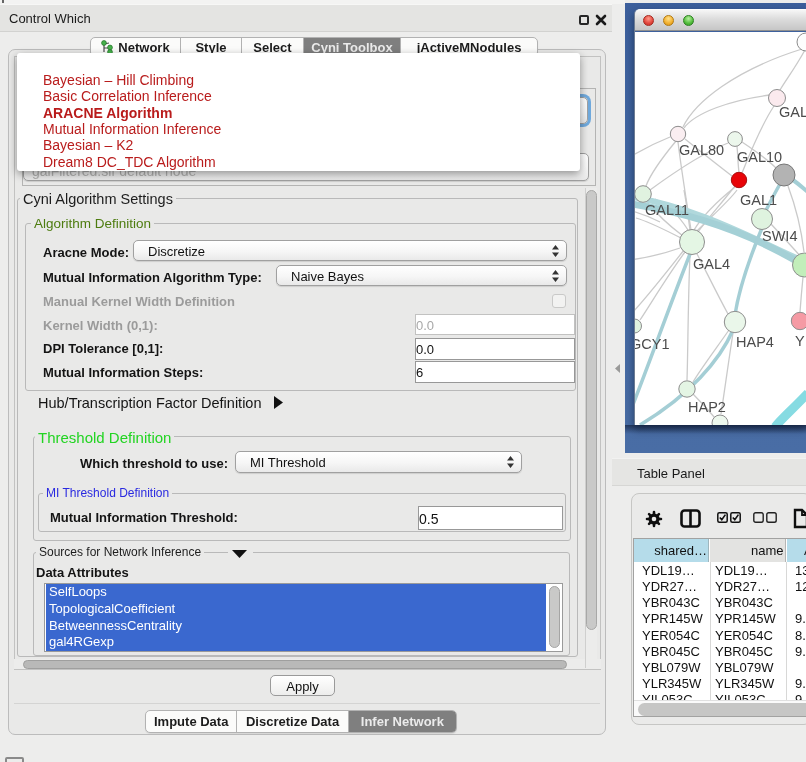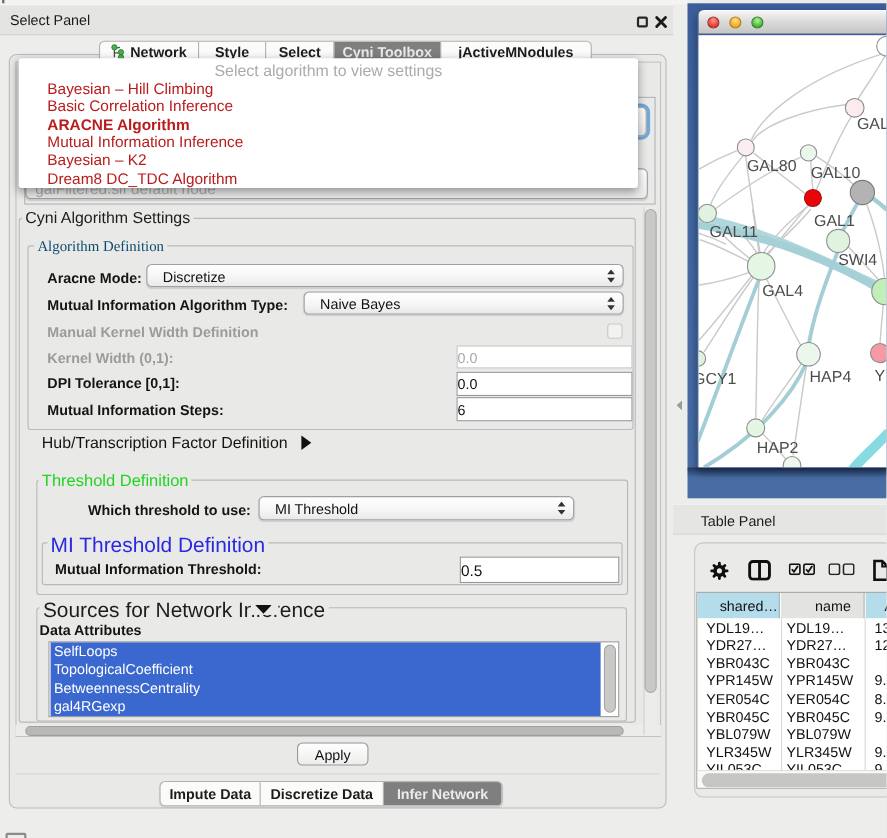--- a/index.html
+++ b/index.html
@@ -3,39 +3,39 @@
 <meta charset="utf-8">
 <style>
 * { margin:0; padding:0; box-sizing:border-box; }
 html,body { width:806px; height:762px; overflow:hidden; }
 body { position:relative; background:#ededec; font-family:"Liberation Sans", sans-serif; color:#111; }
 .abs { position:absolute; }
 .b { font-weight:bold; }
 .lbl { position:absolute; font-size:13px; font-weight:bold; color:#141414; white-space:nowrap; }
 .dis { color:#9b9b9b; }
 .group { position:absolute; border:1px solid #b9b9b9; border-radius:3px; }
-.gtitle { position:absolute; font-size:19px; background:#e9e9e8; padding:0 3px; white-space:nowrap; }
+.gtitle { position:absolute; font-size:12px; background:#e9e9e8; padding:0 3px; white-space:nowrap; }
 .field { position:absolute; background:#fff; border:1px solid #989898; font-size:13px; padding:3px 6px 0 0; }
 .combo { position:absolute; border:1px solid #a0a0a0; border-radius:5px; background:linear-gradient(#ffffff,#f6f6f6 55%,#e9e9e9); font-size:13px; color:#111; box-shadow:0 1px 1px rgba(0,0,0,0.12); }
 .combo .ar { position:absolute; right:7px; top:50%; margin-top:-6px; width:7px; height:12px; }
 .seg { position:absolute; display:flex; background:#fbfbfa; border:1px solid #b2b2b2; border-radius:5px; overflow:hidden; box-shadow:0 1px 1px rgba(0,0,0,0.08); }
 .seg > div { font-size:13px; font-weight:bold; color:#1c1c1c; display:flex; align-items:center; justify-content:center; border-right:1px solid #b2b2b2; }
 .seg > div:last-child { border-right:none; }
 .seg > div.on { background:#7f7f7f; color:#ebebeb; }
 </style>
 </head>
 <body>
 
 <div class="abs" style="left:0;top:0;width:625px;height:4px;background:#f3f3f2;"></div>
 
 <div class="abs" style="left:2px;top:0;width:2px;height:3px;background:#666;"></div>
 
 <div class="abs" style="left:0;top:4px;width:612px;height:1px;background:#f7f7f6;"></div>
 <div class="abs" style="left:0;top:5px;width:612px;height:27px;background:#e4e4e2;border-bottom:1px solid #d2d2d0;">
-  <div class="abs" style="left:9px;top:6px;font-size:13px;color:#1a1a1a;">Select Panel</div>
+  <div class="abs" style="left:9px;top:6px;font-size:13px;color:#1a1a1a;">Control Which</div>
 
   <div class="abs" style="left:579px;top:10px;width:10px;height:10px;border:2px solid #262626;border-radius:2px;"></div>
   <svg class="abs" style="left:595px;top:9px;" width="12" height="12" viewBox="0 0 12 12">
       <path d="M2 2 L10 10 M10 2 L2 10" stroke="#1a1a1a" stroke-width="2.6" stroke-linecap="round"></path>
     </svg>
 </div>
 
 <div class="abs" style="left:8px;top:49px;width:598px;height:686px;background:#e9e9e8;border:1px solid #bcbcbc;border-radius:7px;"></div>
 
 <div class="abs" style="left:14px;top:56px;width:587px;height:614px;border:1px solid #c2c2c1;background:#e9e9e8;"></div>
@@ -43,21 +43,21 @@
 <div class="abs" style="left:22px;top:88px;width:574px;height:98px;border:1px solid #b4b4b3;"></div>
 <div class="combo" style="left:30px;top:97px;width:558px;height:27px;box-shadow:0 0 0 3px rgba(91,157,217,0.85);"></div>
 <div class="combo" style="left:23px;top:153px;width:566px;height:28px;">
   <div class="abs" style="left:8px;top:9px;font-size:14px;color:#b3b3b2;">galFiltered.sif default node</div>
 </div>
 
 <div class="group" style="left:17px;top:198px;width:561px;height:459px;"></div>
 <div class="gtitle" style="left:20px;top:191px;color:#1d1d1d;font-size:14.5px;">Cyni Algorithm Settings</div>
 
 <div class="group" style="left:25px;top:223px;width:551px;height:168px;"></div>
-<div class="gtitle" style="left:31px;top:216px;color:#0c4a6e;font-size:13.5px;font-family:Liberation Serif, serif;">Algorithm Definition</div>
+<div class="gtitle" style="left:31px;top:216px;color:#4d7c0f;font-size:13.5px;">Algorithm Definition</div>
 
 <div class="lbl" style="left:43px;top:245px;">Aracne Mode:</div>
 <div class="combo" style="left:133px;top:240px;width:434px;height:21px;">
   <div class="abs" style="left:14px;top:3px;">Discretize</div>
   <svg class="ar" viewBox="0 0 7 12">
       <path d="M3.5 0 L7 4.4 L0 4.4 Z M3.5 12 L0 7.6 L7 7.6 Z" fill="#333"></path>
     </svg>
 </div>
 
 <div class="lbl" style="left:43px;top:270px;">Mutual Information Algorithm Type:</div>
@@ -139,21 +139,20 @@
         <circle cx="9" cy="7.5" r="2.4" fill="#46b24b" stroke="#2b7a2f" stroke-width="0.8"></circle>
         <circle cx="9" cy="12" r="2.4" fill="#46b24b" stroke="#2b7a2f" stroke-width="0.8"></circle>
       </svg>Network</div>
   <div style="width:61px;">Style</div>
   <div style="width:62px;">Select</div>
   <div class="on" style="width:97px;">Cyni Toolbox</div>
   <div style="width:136px;">jActiveMNodules</div>
 </div>
 
 <div class="abs" style="left:17px;top:53px;width:563px;height:118px;background:#fff;border-radius:3px;box-shadow:0 3px 9px rgba(0,0,0,0.4);">
-  <div class="abs" style="left:0;top:4px;width:100%;text-align:center;font-size:14.5px;color:#ababab;">Select algorithm to view settings</div>
   <div class="abs" style="left:-1px;top:19px;font-size:14px;line-height:16.35px;color:#b91c1c;white-space:nowrap;padding-left:27px;">Bayesian – Hill Climbing<br>Basic Correlation Inference<br><span class="b">ARACNE Algorithm</span><br>Mutual Information Inference<br>Bayesian – K2<br>Dream8 DC_TDC Algorithm</div>
 </div>
 
 <svg class="abs" style="left:615px;top:364px;" width="5" height="9" viewBox="0 0 5 9">
     <path d="M5 0 L0 4.5 L5 9 Z" fill="#9a9a99"></path>
   </svg>
 
 <div class="abs" style="left:625px;top:3px;width:181px;height:450px;background:linear-gradient(#3c5f9c,#4166a2 30%,#496da5);"></div>
 
 <div class="abs" style="left:634px;top:9px;width:172px;height:416px;border-radius:5px 0 0 0;box-shadow:0 4px 8px rgba(10,20,40,0.55);border-left:1px solid #6d7c93;">
@@ -271,21 +270,21 @@
  <rect x="0.8" y="0.8" width="9.4" height="9.4" rx="1.8" fill="none" stroke="#222" stroke-width="1.4"></rect>
  <rect x="13.8" y="0.8" width="9.4" height="9.4" rx="1.8" fill="none" stroke="#222" stroke-width="1.4"></rect>
 </svg>
 <svg class="abs" style="left:793px;top:508px;" width="16" height="21" viewBox="0 0 16 21">
     <path d="M2 2 L9 2 L14 7 L14 19 L2 19 Z" fill="none" stroke="#0f0f0f" stroke-width="2.4"></path>
     <path d="M9 2 L9 7 L14 7" fill="none" stroke="#0f0f0f" stroke-width="1.8"></path>
   </svg>
 
 <div class="abs" style="left:633px;top:538px;width:179px;height:179px;background:#fff;border:1px solid #a2a2a1;overflow:hidden;">
   <div class="abs" style="left:0;top:0;height:23px;width:75px;background:#b5dcea;border-right:1px solid #9fb6bd;font-size:13px;line-height:23px;text-align:right;padding-right:1px;">shared…</div>
-  <div class="abs" style="left:76px;top:0;height:23px;width:76px;background:#e3e3e1;border-right:1px solid #b6b6b4;font-size:13px;line-height:23px;padding-left:31px;">name</div>
+  <div class="abs" style="left:76px;top:0;height:23px;width:76px;background:#e3e3e1;border-right:1px solid #b6b6b4;font-size:13px;line-height:23px;padding-left:41px;">name</div>
   <div class="abs" style="left:153px;top:0;height:23px;width:26px;background:#b5dcea;font-size:13px;line-height:23px;padding-left:17px;">A</div>
   <div class="abs" style="left:0;top:24px;width:179px;font-size:13px;line-height:16.15px;">
     <div class="abs" style="left:8px;top:0;">YDL19…<br>YDR27…<br>YBR043C<br>YPR145W<br>YER054C<br>YBR045C<br>YBL079W<br>YLR345W<br>YIL053C</div>
     <div class="abs" style="left:81px;top:0;">YDL19…<br>YDR27…<br>YBR043C<br>YPR145W<br>YER054C<br>YBR045C<br>YBL079W<br>YLR345W<br>YIL053C</div>
     <div class="abs" style="left:161px;top:0;">13<br>12<br><br>9.<br>8.<br>9.<br><br>9.<br>9.</div>
   </div>
   <div class="abs" style="left:76px;top:23px;width:1px;height:138px;background:#d8d8d7;"></div>
   <div class="abs" style="left:152px;top:23px;width:1px;height:138px;background:#d8d8d7;"></div>
   <div class="abs" style="left:0;top:161px;width:179px;height:18px;background:#fafafa;border-top:1px solid #e0e0e0;">
     <div class="abs" style="left:4px;top:2px;width:175px;height:13px;background:#c6c6c5;border-radius:7px;"></div>

